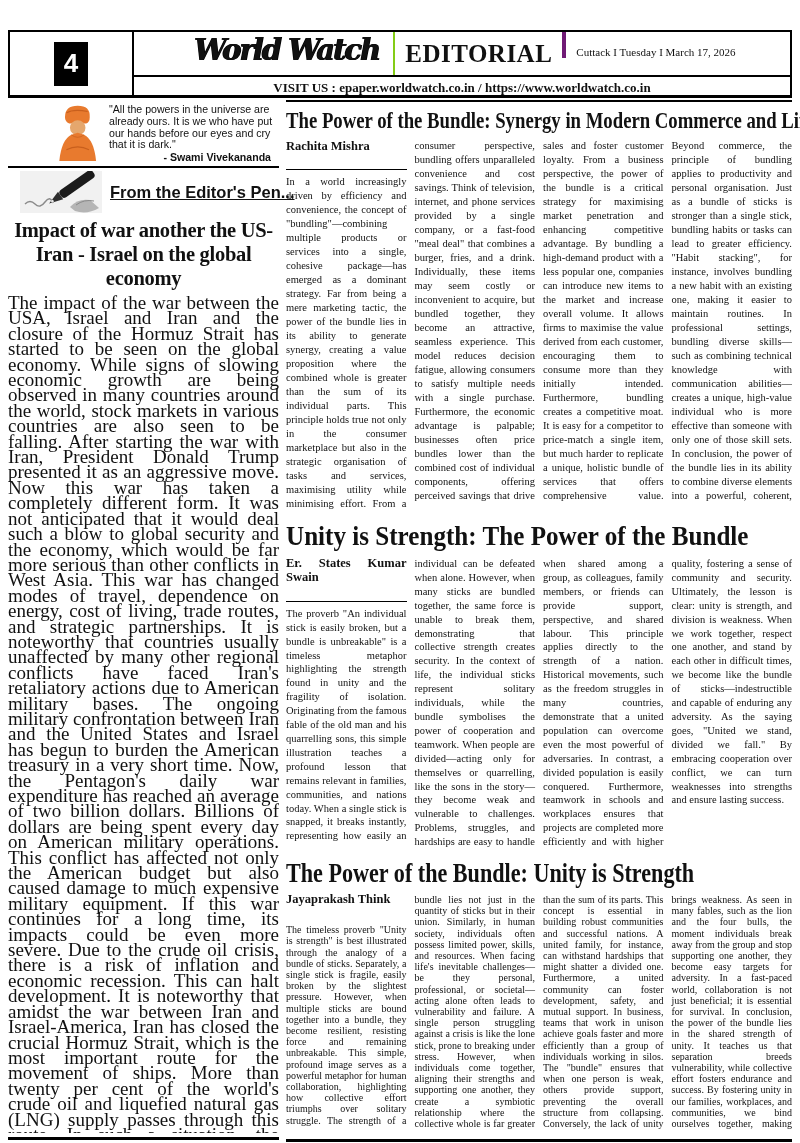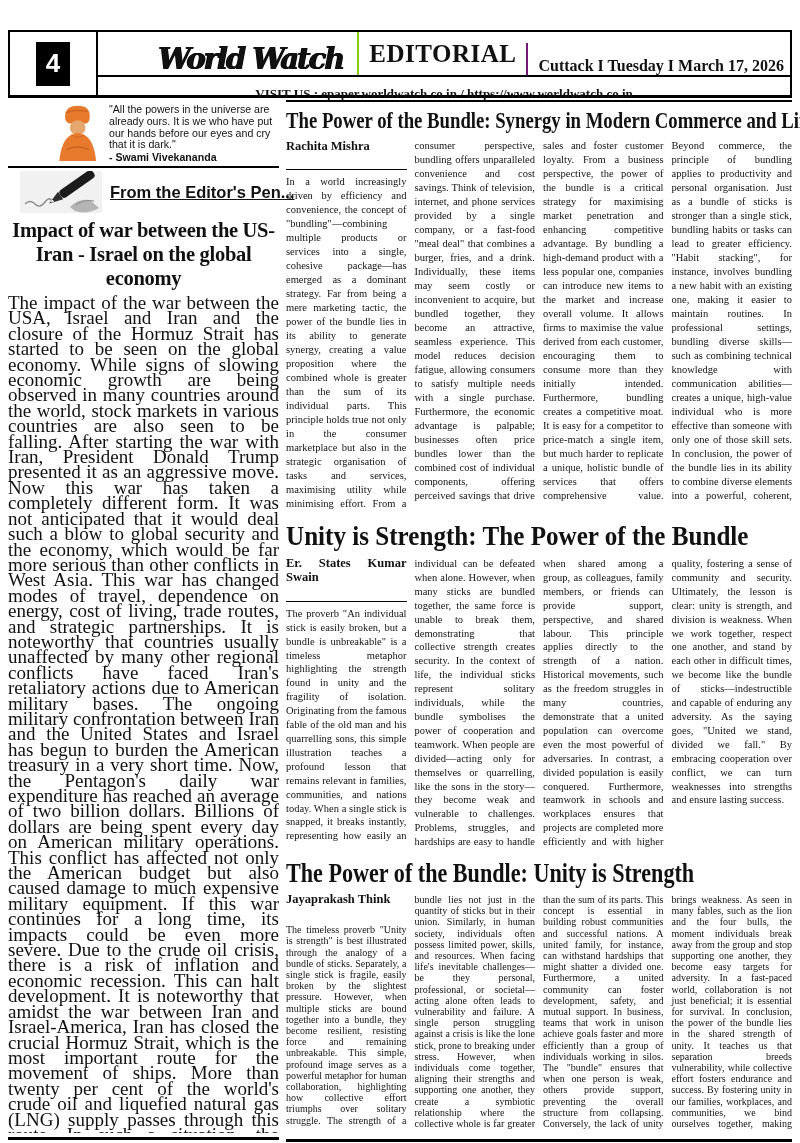--- a/index.html
+++ b/index.html
@@ -10,41 +10,41 @@
     font-family:"Liberation Serif", serif; padding:30px 8px 0 8px;
   }
   
   .header { border-top:2px solid #000; border-bottom:3px solid #000; display:flex; height:68px; }
   .h-pagenum-cell { width:126px; border-left:2px solid #000; border-right:2px solid #000;
     display:flex; align-items:center; justify-content:center; }
   .pagenum { background:#000; color:#fff; font-weight:bold; font-size:26px;
     width:34px; height:44px; display:flex; align-items:center; justify-content:center;
     font-family:"Liberation Sans", sans-serif; }
   .h-main { flex:1; display:flex; flex-direction:column; border-right:2px solid #000; }
-  .h-row1 { display:flex; align-items:flex-end; height:44px; }
+  .h-row1 { display:flex; align-items:flex-start; height:44px; }
   .h-logo { flex:0 0 auto; padding:0 14px 0 60px;
     font-family:"DejaVu Serif", serif; font-style:italic; font-weight:bold;
     font-size:29px; letter-spacing:-2px; transform:scaleY(1.05);
     text-shadow:0.6px 0 #000, -0.6px 0 #000; white-space:nowrap; }
   .h-editorial { border-left:2px solid #84cc16; padding:0 10px; font-weight:bold;
     font-size:25px; letter-spacing:0.5px; line-height:43px; }
-  .h-date { border-left:2px solid #701a75; flex:1; padding:14px 6px 0 10px;
-    font-weight:bold; font-size:16px; white-space:nowrap; }
+  .h-date { border-left:4px solid #701a75; flex:1; padding:14px 6px 0 10px;
+    font-weight:normal; font-size:11px; white-space:nowrap; }
   .h-row2 { border-top:2px solid #000; text-align:center; font-weight:bold;
-    font-size:13px; padding-top:9px; height:25px; }
+    font-size:13px; padding-top:3px; height:25px; }
   
   .main { display:flex; gap:7px; margin-top:2px; }
   .left-col { width:271px; flex:0 0 271px; }
   .articles { flex:1; min-width:0; }
   
   .quote-box { display:flex; gap:7px; padding:3px 0 4px 44px; border-bottom:2px solid #000; height:68px; }
   .portrait { width:50px; height:58px; flex:0 0 50px; }
   .quote-body { flex:1; font-family:"Liberation Sans", sans-serif; font-size:10.6px;
     line-height:11.8px; padding-top:1px; }
-  .quote-author { font-weight:bold; margin-top:1px; padding-right:8px; }
+  .quote-author { text-align:right; font-weight:bold; margin-top:1px; padding-right:8px; }
   
   .pen-row { display:flex; align-items:center; gap:8px; padding:3px 0 2px 12px; height:47px; }
   .pen-img { width:82px; height:42px; flex:0 0 82px; }
   .pen-label { font-family:"Liberation Sans", sans-serif; font-weight:bold;
     font-size:16.5px; text-decoration:underline; white-space:nowrap; }
   .editor-headline { text-align:center; font-weight:bold; font-size:20.5px;
     line-height:24px; margin:3px 0 5px 0; letter-spacing:-0.3px; }
   .editor-body { height:838px; overflow:hidden; font-size:19px; line-height:15.4px;
     text-align:justify; }
   .left-end-rule { border-top:3px solid #000; margin-top:4px; }
@@ -110,21 +110,21 @@
             <rect x="40" y="17" width="40" height="9" rx="3.5" fill="#1b1b1b"></rect>
             <polygon points="40,17 26,21.5 40,26" fill="#2e2e2e"></polygon>
             <circle cx="30" cy="21.5" r="1.4" fill="#e8e8e8"></circle>
           </g>
           <path d="M50 36 q8 -9 20 -7 l9 8 q-12 7 -24 3 z" fill="#b5b5b5"></path>
           <path d="M56 34 q8 -6 18 -4" stroke="#8a8a8a" stroke-width="1" fill="none"></path>
         </svg>
         <span class="pen-label">From the Editor's Pen...</span>
       </div>
 
-      <h2 class="editor-headline">Impact of war between the US-Iran - Israel on the global economy</h2>
+      <h2 class="editor-headline">Impact of war another the US-Iran - Israel on the global economy</h2>
 
       <div class="editor-body">The impact of the war between the USA, Israel and Iran and the closure of the Hormuz Strait has started to be seen on the global economy. While signs of slowing economic growth are being observed in many countries around the world, stock markets in various countries are also seen to be falling. After starting the war with Iran, President Donald Trump presented it as an aggressive move. Now this war has taken a completely different form. It was not anticipated that it would deal such a blow to global security and the economy, which would be far more serious than other conflicts in West Asia. This war has changed modes of travel, dependence on energy, cost of living, trade routes, and strategic partnerships. It is noteworthy that countries usually unaffected by many other regional conflicts have faced Iran's retaliatory actions due to American military bases. The ongoing military confrontation between Iran and the United States and Israel has begun to burden the American treasury in a very short time. Now, the Pentagon's daily war expenditure has reached an average of two billion dollars. Billions of dollars are being spent every day on American military operations. This conflict has affected not only the American budget but also caused damage to much expensive military equipment. If this war continues for a long time, its impacts could be even more severe. Due to the crude oil crisis, there is a risk of inflation and economic recession. This can halt development. It is noteworthy that amidst the war between Iran and Israel-America, Iran has closed the crucial Hormuz Strait, which is the most important route for the movement of ships. More than twenty per cent of the world's crude oil and liquefied natural gas (LNG) supply passes through this route. In such a situation, the closure of this waterway has begun to affect the global supply of crude oil and gas. Since about forty per cent of India's crude oil comes through this route, this war has become a matter of concern for India. India depends on imports for more than 85 per cent of its crude oil needs. In such a scenario, the rising prices of crude oil are increasing concern.  If the war continues for a long time, its price could rise uncontrollably. This will make petrol, diesel, and other petroleum products expensive, while there will also be challenges of reduced exports from India and an increase in trade deficits. However, after high-level talks between Foreign Minister S. Jaishankar and Iranian Foreign Minister Abbas Araghchi, Iran has allowed Indian-flagged oil tankers to safely pass through the Hormuz Strait.</div>
 
       <div class="left-end-rule"></div>
     </aside>
 
     <section class="articles">
       <div class="top-rule"></div>
 
       <article>

